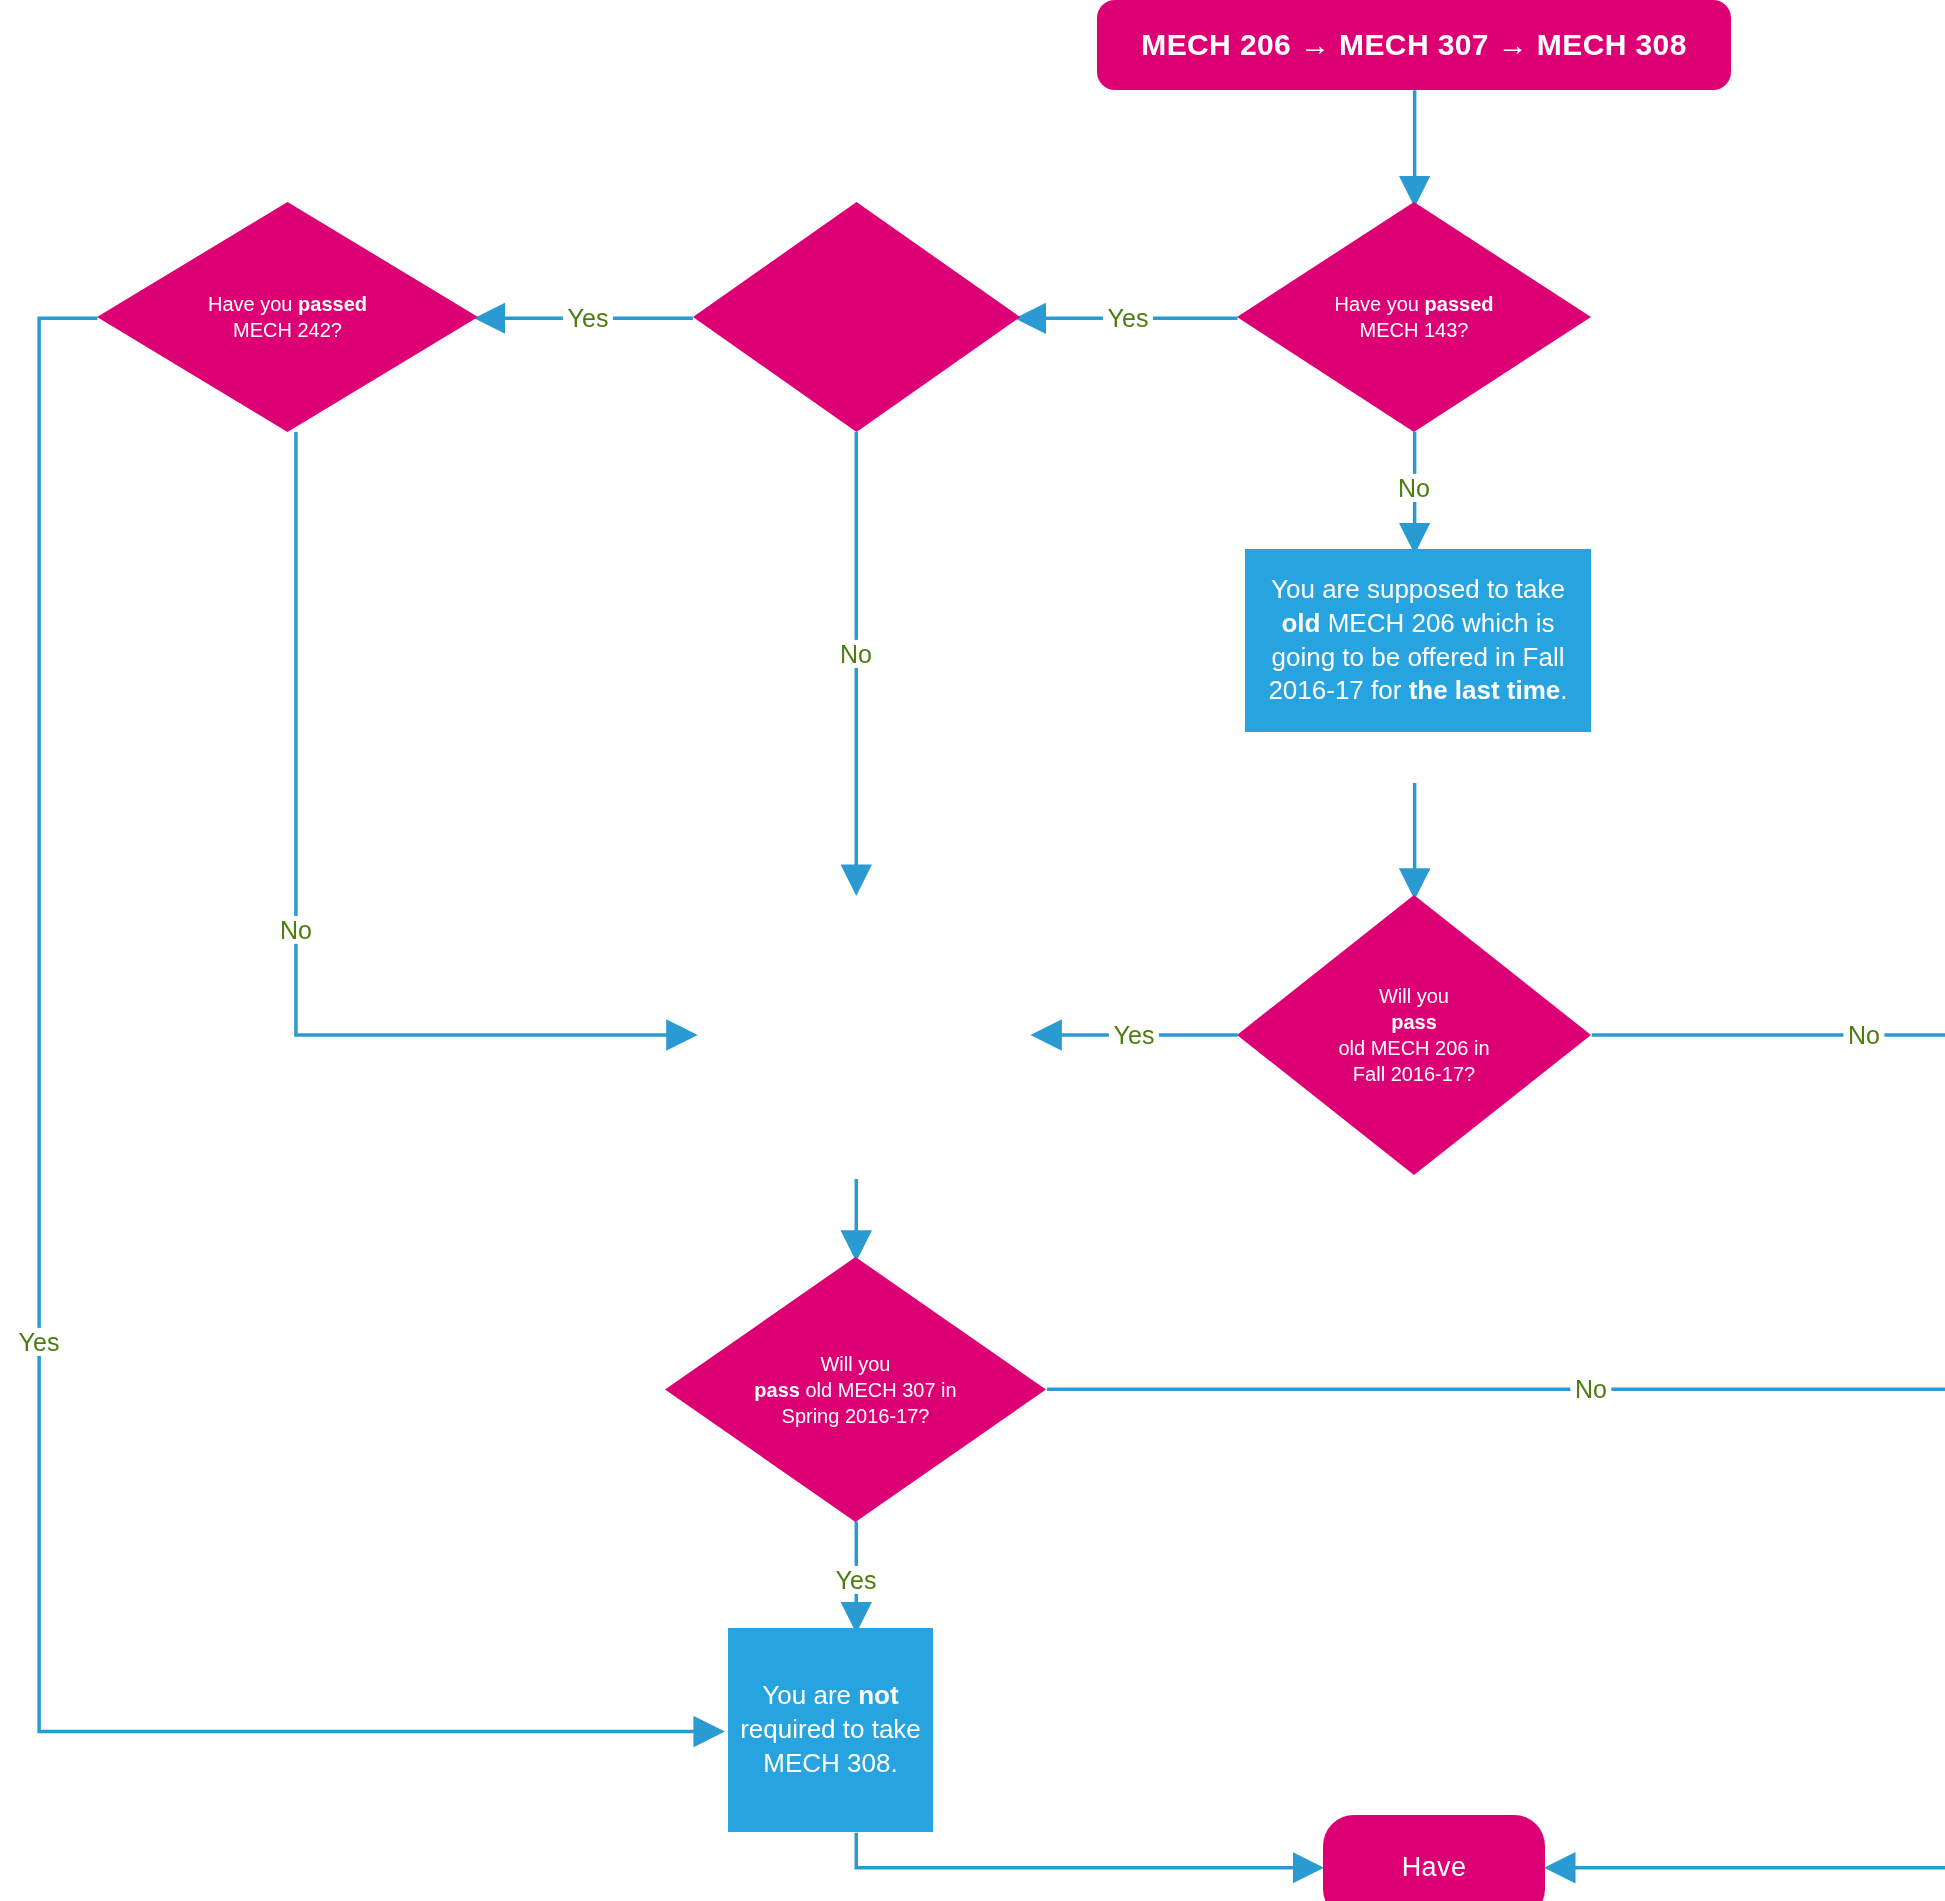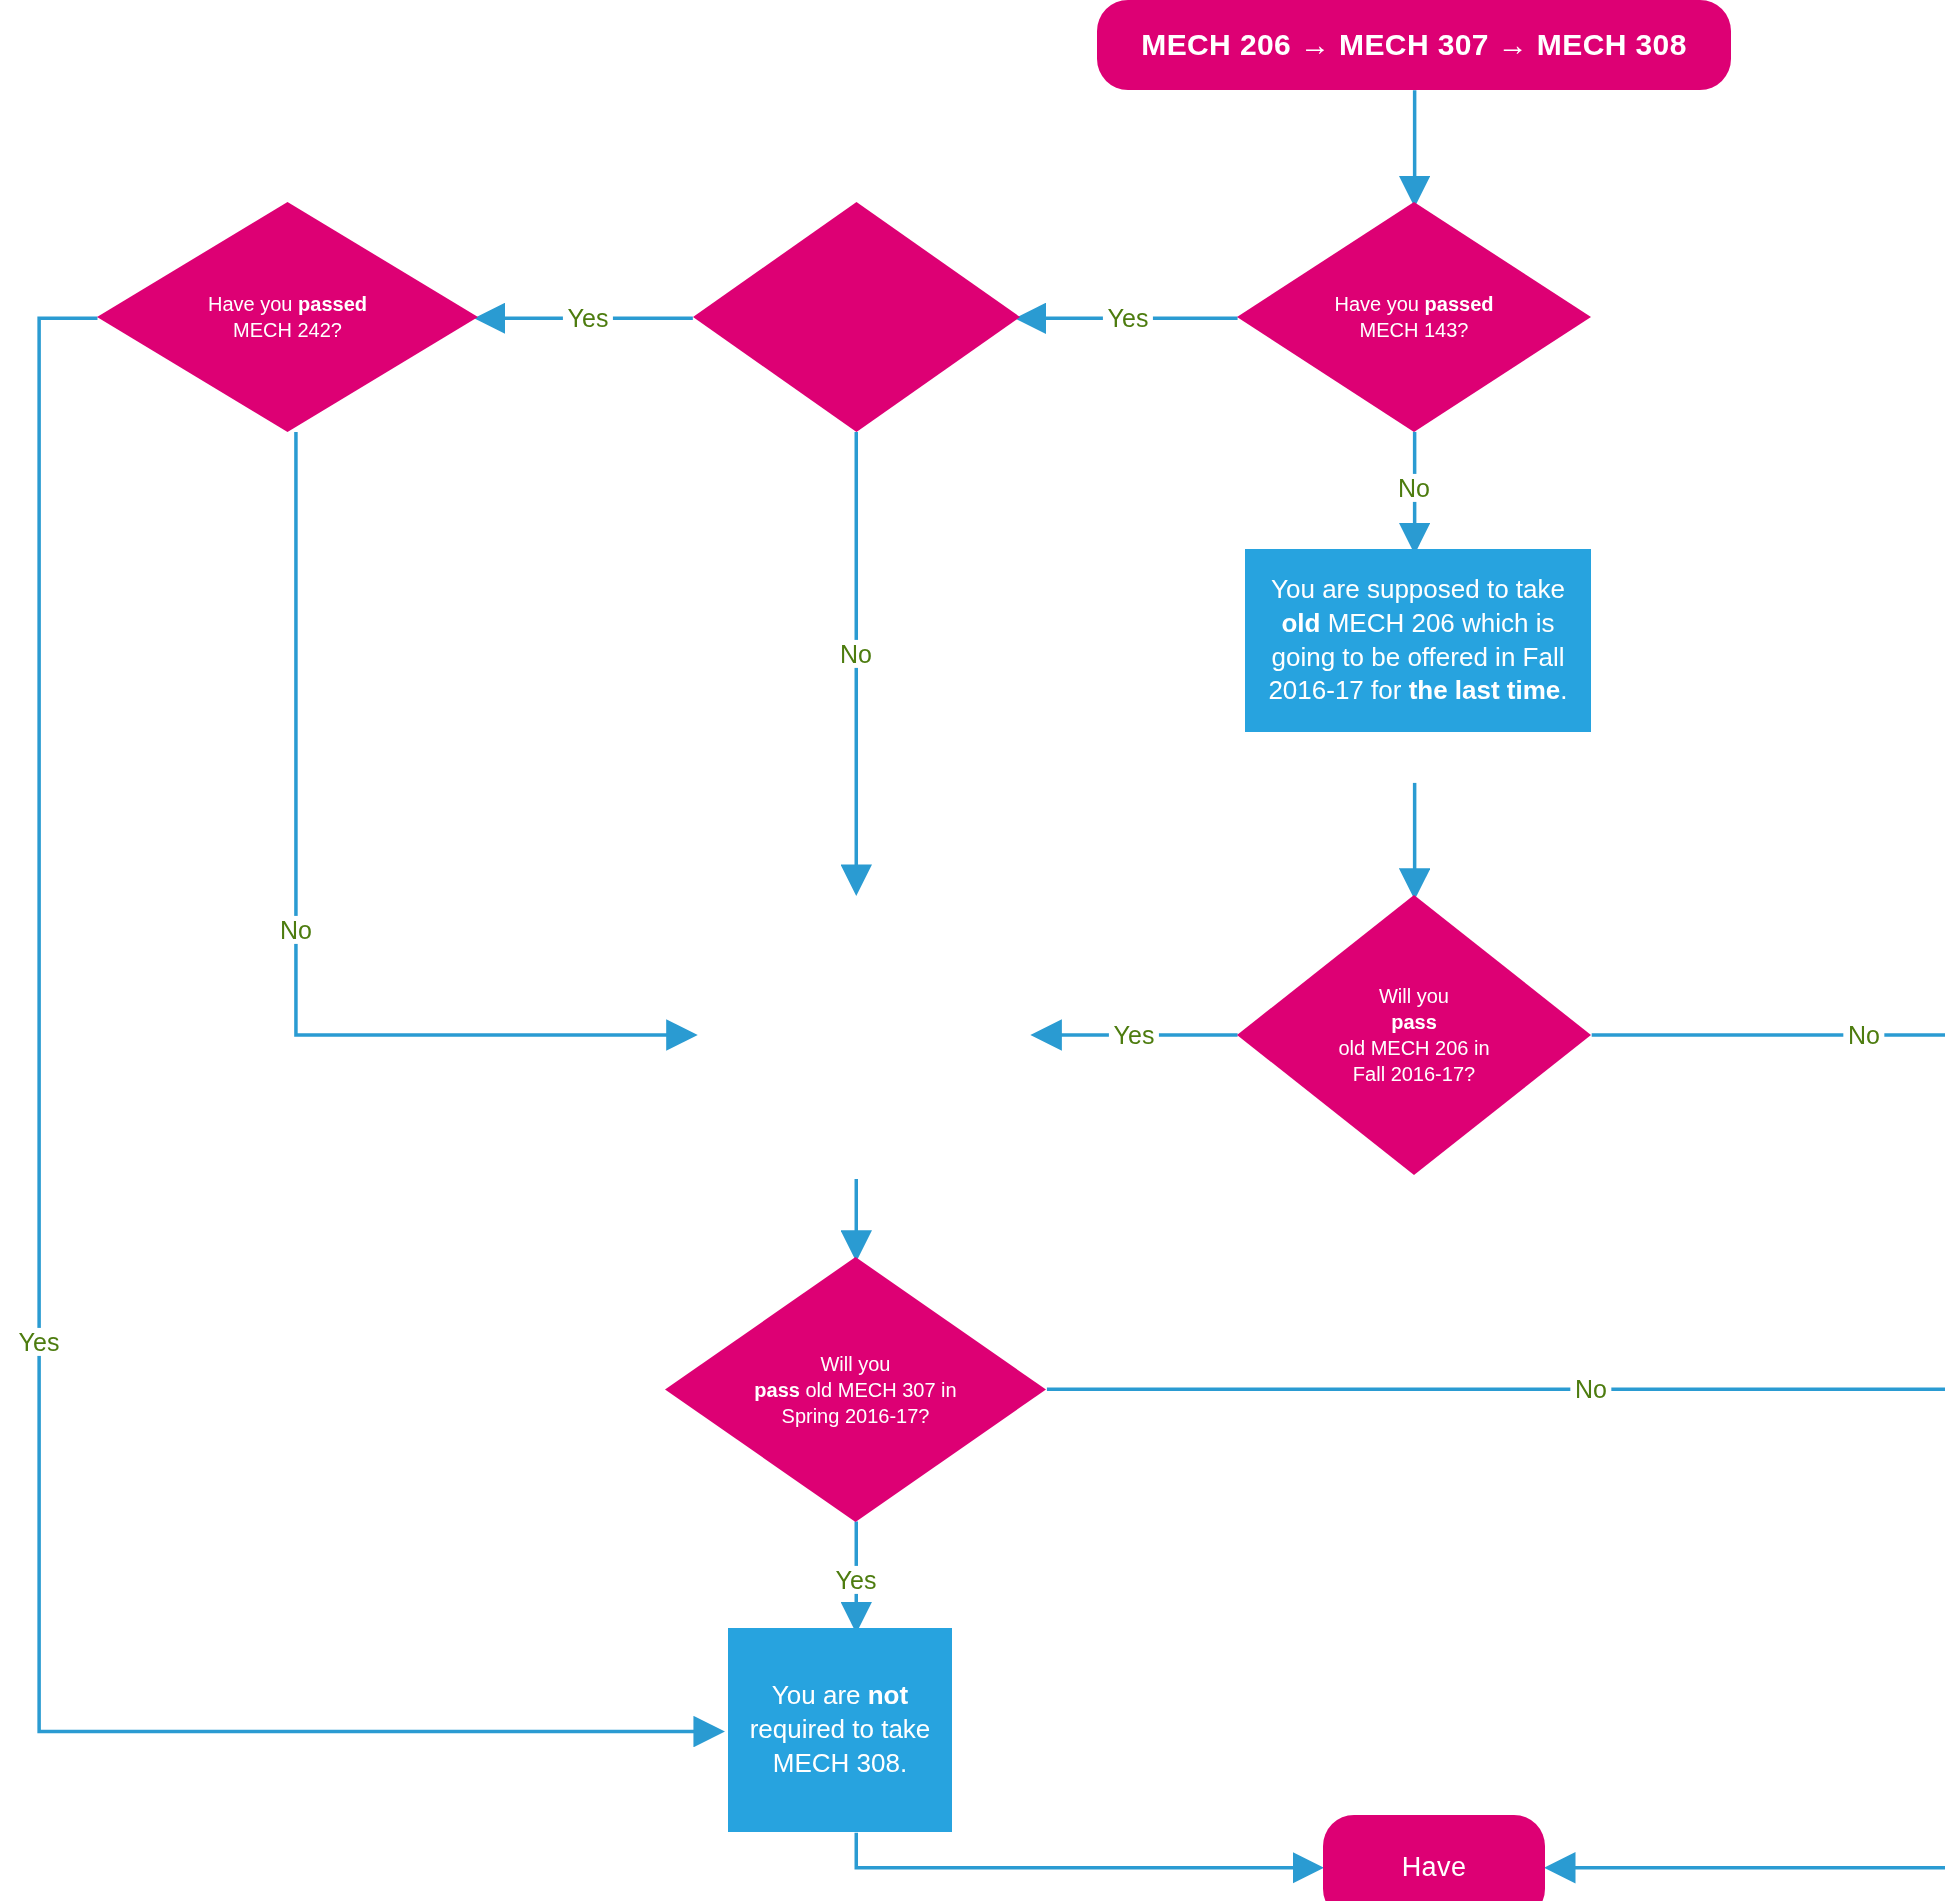--- a/index.html
+++ b/index.html
@@ -69,21 +69,21 @@
       <path d="M2200,4710 L2200,4800 L3390,4800" marker-end="url(#ah)"></path>
 
       <path d="M5900,2920 L5900,3240" marker-end="url(#ah)"></path>
 
       <path d="M5900,3890 L5900,4180" marker-end="url(#ah)"></path>
 
       <path d="M5900,4710 L5900,4800 L3980,4800" marker-end="url(#ah)"></path>
     </g>
   </svg>
 
-  <div class="node pill start" style="left:1097px;top:0px;width:634px;height:90px;">
+  <div class="node pill start" style="left:1097px;top:0px;width:634px;height:90px;border-radius:18px;">
     <span>MECH 206 → MECH 307 → MECH 308</span>
   </div>
 
   <div class="node dia" style="left:1237px;top:202px;width:354px;height:230px;">
     <span class="shape"></span>
     <span class="txt"><span>Have you </span><b>passed</b><br><span>MECH 143?</span></span>
   </div>
 
   <div class="node dia" style="left:693px;top:202px;width:327px;height:230px;">
     <span class="shape"></span>
@@ -102,21 +102,21 @@
     <span class="shape"></span>
     <span class="txt">Will you<br><b>pass</b><br>old MECH 206 in<br>Fall 2016-17?</span>
   </div>
 
 
   <div class="node dia" style="left:665px;top:1257px;width:381px;height:265px;">
     <span class="shape"></span>
     <span class="txt">Will you<br><b>pass</b> old MECH 307 in<br>Spring 2016-17?</span>
   </div>
 
-  <div class="node rect" style="left:728px;top:1628px;width:224px;height:204px;align-items:center;">
+  <div class="node rect" style="left:728px;top:1628px;width:205px;height:204px;align-items:center;">
     <span>You are <b>not</b> required to take MECH 308.</span>
   </div>
 
   <div class="node pill stop" style="left:1323px;top:1815px;width:222px;height:105px;">
     <span>Have</span>
   </div>
 
   <div class="elabel ctr" style="left:1128px;top:318px;">Yes</div>
   <div class="elabel ctr" style="left:588px;top:318px;">Yes</div>
   <div class="elabel ctr" style="left:1414px;top:488px;">No</div>

